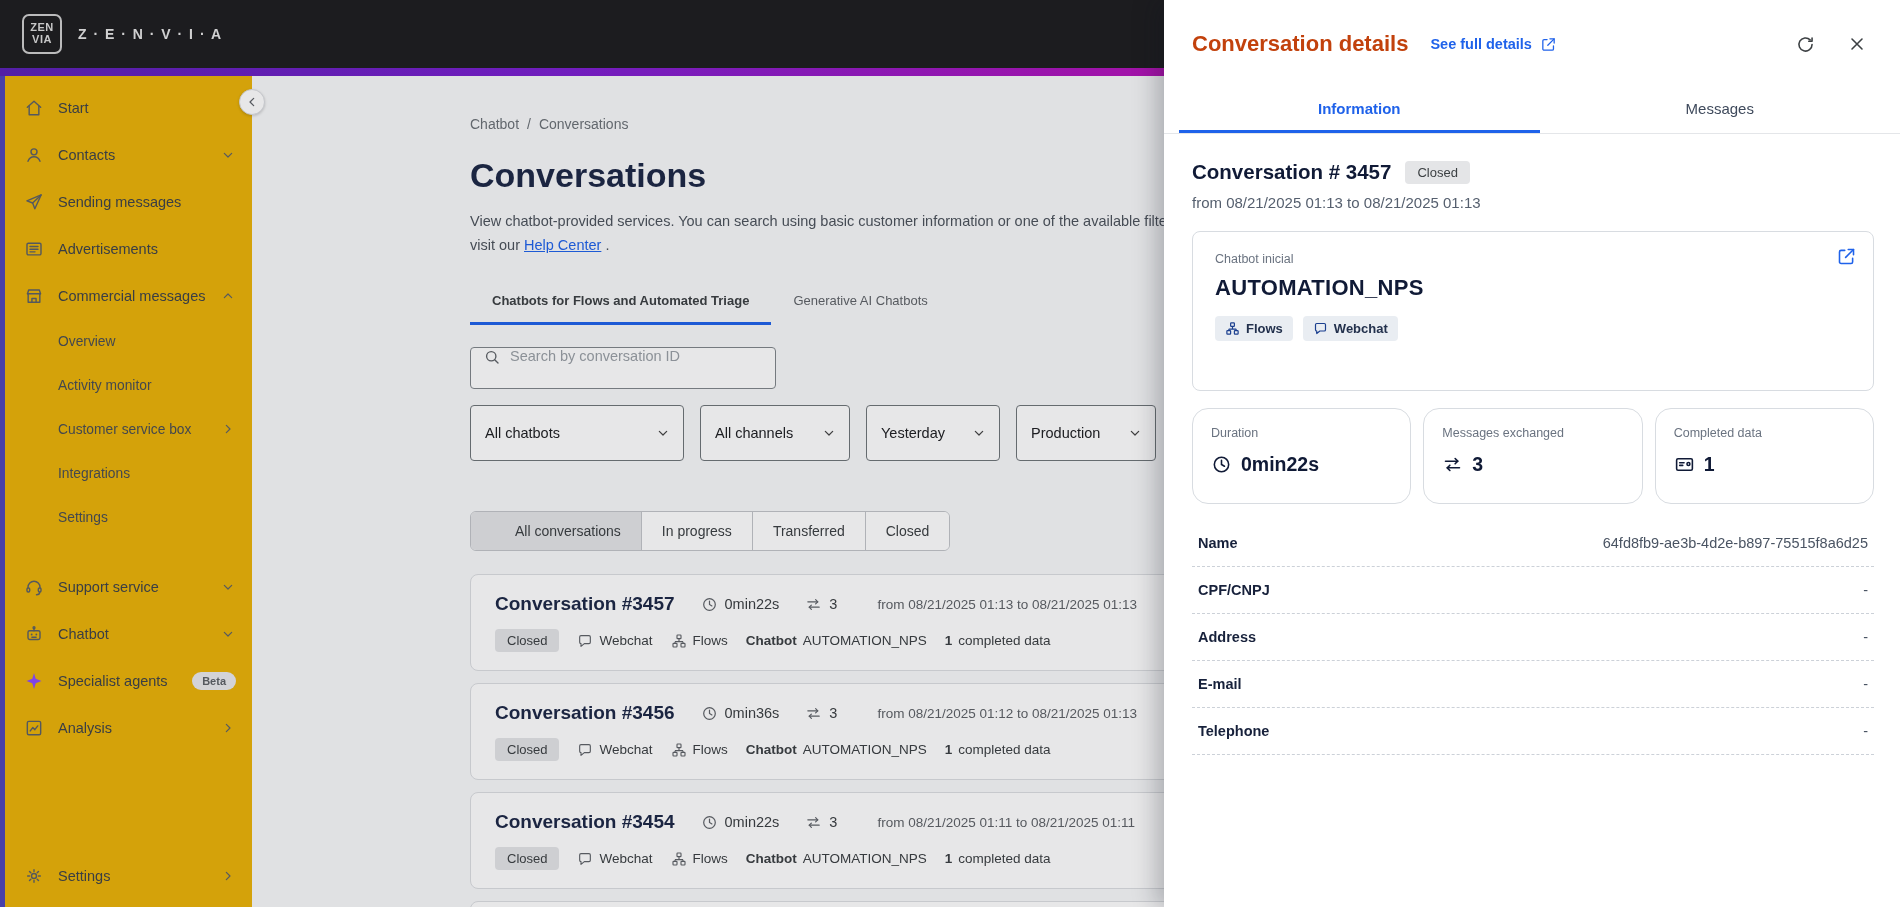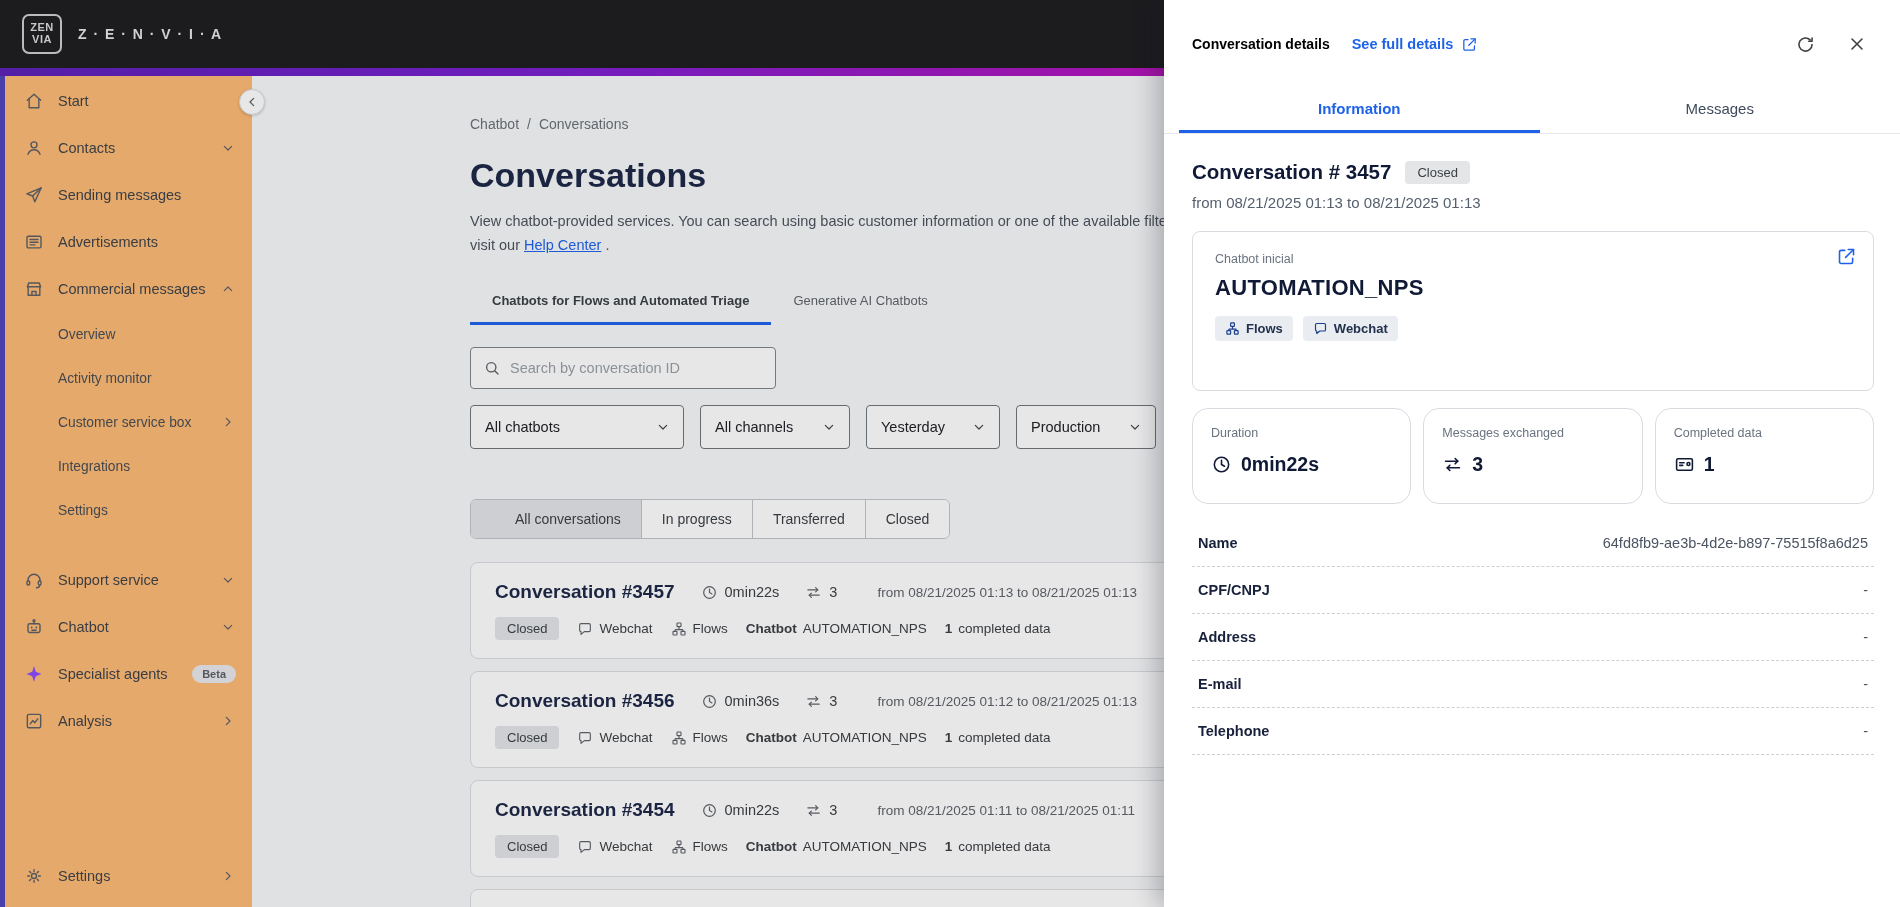--- a/index.html
+++ b/index.html
@@ -9,21 +9,21 @@
 
   
   .topbar { position:absolute; top:0; left:0; width:100%; height:68px; background:#1e1e20; display:flex; align-items:center; padding:0 22px; z-index:1; }
   .logo-box { width:40px; height:40px; border:2px solid #cfcfcf; border-radius:7px; color:#dcdcdc; display:flex; flex-direction:column; align-items:center; justify-content:center; font-size:11px; font-weight:bold; line-height:1.05; letter-spacing:.5px; cursor:pointer; }
   .brand { margin-left:16px; color:#e6e6e6; font-size:14px; letter-spacing:1.5px; font-weight:bold; }
 
   .gradient-strip { position:absolute; top:68px; left:0; width:100%; height:8px; z-index:1;
     background:linear-gradient(90deg,#5b21b6 0%,#7c1fd1 30%,#b313b9 60%,#e90f8f 85%,#f43f5e 100%); }
 
   
-  .sidebar { position:absolute; top:76px; left:0; bottom:0; width:252px; background:#fdba74; z-index:2; padding-top:1px; }
+  .sidebar { position:absolute; top:76px; left:0; bottom:0; width:252px; background:#eab308; z-index:2; padding-top:8px; }
   .sidebar::before { content:""; position:absolute; left:0; top:0; bottom:0; width:5px; background:#4f46b8; }
   .nav-item { display:flex; align-items:center; height:47px; padding:0 16px 0 24px; color:#3f4349; font-size:14.5px; cursor:pointer; }
   .nav-icon { width:20px; height:20px; margin-right:14px; color:#5c6066; display:flex; align-items:center; justify-content:center; flex:0 0 auto; }
   .nav-label { flex:1; white-space:nowrap; overflow:hidden; }
   .chev { color:#5f6368; flex:0 0 auto; }
   .nav-sub { height:44px; padding-left:58px; font-size:13.8px; color:#4a4e54; }
   .grp-gap { margin-top:24px; }
   .beta { background:#e9e9ec; color:#5d6167; font-size:11px; padding:3px 10px; border-radius:10px; margin-left:10px; font-weight:bold; }
   .sparkle { color:#8c4bff; }
   .sidebar-bottom { position:absolute; bottom:8px; left:0; right:0; }
@@ -33,26 +33,26 @@
   .content { position:absolute; top:76px; left:252px; right:0; bottom:0; background:#f8f9fa; padding:40px 0 0 218px; z-index:1; overflow:hidden; }
   .breadcrumb { font-size:14px; color:#6b7177; display:flex; gap:8px; }
   .page-title { margin-top:24px; font-size:34px; font-weight:bold; color:#1c2746; }
   .desc { margin-top:14px; font-size:14.5px; color:#4c535c; line-height:24px; }
   .desc a { color:#1f62ea; text-decoration:underline; cursor:pointer; }
 
   .main-tabs { margin-top:24px; display:flex; }
   .main-tab { padding:12px 22px 14px; font-size:13px; color:#5f6368; cursor:pointer; white-space:nowrap; border-bottom:3px solid transparent; }
   .main-tab.active { color:#3c4043; font-weight:bold; border-bottom-color:#1f62ea; }
 
-  .search-box { margin-top:22px; width:306px; height:42px; border:1px solid #80868b; border-radius:4px; background:#fff; display:flex; align-items:center; padding:0 12px; gap:9px; color:#5f6368; }
+  .search-box { margin-top:22px; width:306px; height:42px; border:1px solid #80868b; border-radius:4px; background:#fff; display:flex; align-items:flex-start; padding:0 12px; gap:9px; color:#5f6368; }
   .search-box input { border:none; outline:none; flex:1; font-size:14.5px; font-family:inherit; color:#202124; background:transparent; }
   input::placeholder { color:#9aa0a6; }
 
   .filters { margin-top:16px; display:flex; gap:16px; }
-  .select { height:44px; border:1px solid #6f7579; border-radius:4px; background:#fff; display:flex; align-items:center; justify-content:space-between; padding:0 12px 0 14px; font-size:14.5px; color:#202124; cursor:pointer; gap:10px; font-family:inherit; }
+  .select { height:56px; border:1px solid #6f7579; border-radius:4px; background:#fff; display:flex; align-items:center; justify-content:space-between; padding:0 12px 0 14px; font-size:14.5px; color:#202124; cursor:pointer; gap:10px; font-family:inherit; }
   .w-chatbots{width:214px}.w-channels{width:150px}.w-period{width:134px}.w-env{width:140px}
 
   .status-group { margin-top:50px; display:inline-flex; border:1px solid #c2c5c9; border-radius:6px; overflow:hidden; background:#fff; }
   .status-pill { padding:11px 20px; font-size:14px; color:#3c4043; background:#fff; border:none; border-right:1px solid #c2c5c9; cursor:pointer; font-family:inherit; white-space:nowrap; }
   .status-pill:last-child { border-right:none; }
   .status-pill.active { background:#e4e5e7;padding-left:44px; }
 
   .convo-list { margin-top:23px; display:flex; flex-direction:column; gap:12px; }
   .convo-card { width:1400px; background:#fff; border:1px solid #dcdee1; border-radius:8px; padding:18px 24px; }
   .convo-card.partial { height:26px; padding:0; }
@@ -67,21 +67,21 @@
   .chan .i { color:#5f6368; }
   .pair { display:flex; gap:6px; }
   .pair b { font-weight:bold; }
 
   
   .dim-overlay { position:absolute; top:0; left:0; width:1164px; height:907px; background:rgba(18,22,34,.10); z-index:9; pointer-events:none; }
 
   
   .drawer { position:absolute; top:0; left:1164px; right:0; bottom:0; background:#fff; z-index:20; box-shadow:-8px 0 22px rgba(15,20,30,.25); }
   .drawer-header { display:flex; align-items:center; padding:28px 30px 0 28px; }
-  .drawer-title { font-size:14px; font-weight:bold; color:#000000; line-height:32px; }
+  .drawer-title { font-size:22px; font-weight:bold; color:#c2410c; line-height:32px; }
   .full-link { display:flex; align-items:center; gap:8px; margin-left:22px; color:#1f62ea; font-size:14.5px; font-weight:bold; cursor:pointer; text-decoration:none; }
   .header-actions { margin-left:auto; display:flex; align-items:center; gap:26px; }
   .icon-btn { background:none; border:none; cursor:pointer; color:#3c4043; width:26px; height:26px; display:flex; align-items:center; justify-content:center; }
 
   .drawer-tabs { display:flex; border-bottom:1px solid #e4e6e9; margin-top:26px;padding-left:15px; }
   .dtab { flex:1; text-align:center; padding:14px 0 16px; font-size:15px; color:#3f4a5c; cursor:pointer; box-shadow:inset 0 -3px 0 transparent; }
   .dtab.active { color:#1f62ea; font-weight:bold; box-shadow:inset 0 -3px 0 #1f62ea; }
 
   .drawer-body { padding:26px 26px 0 28px; }
   .convo-head { display:flex; align-items:center; gap:14px; }

